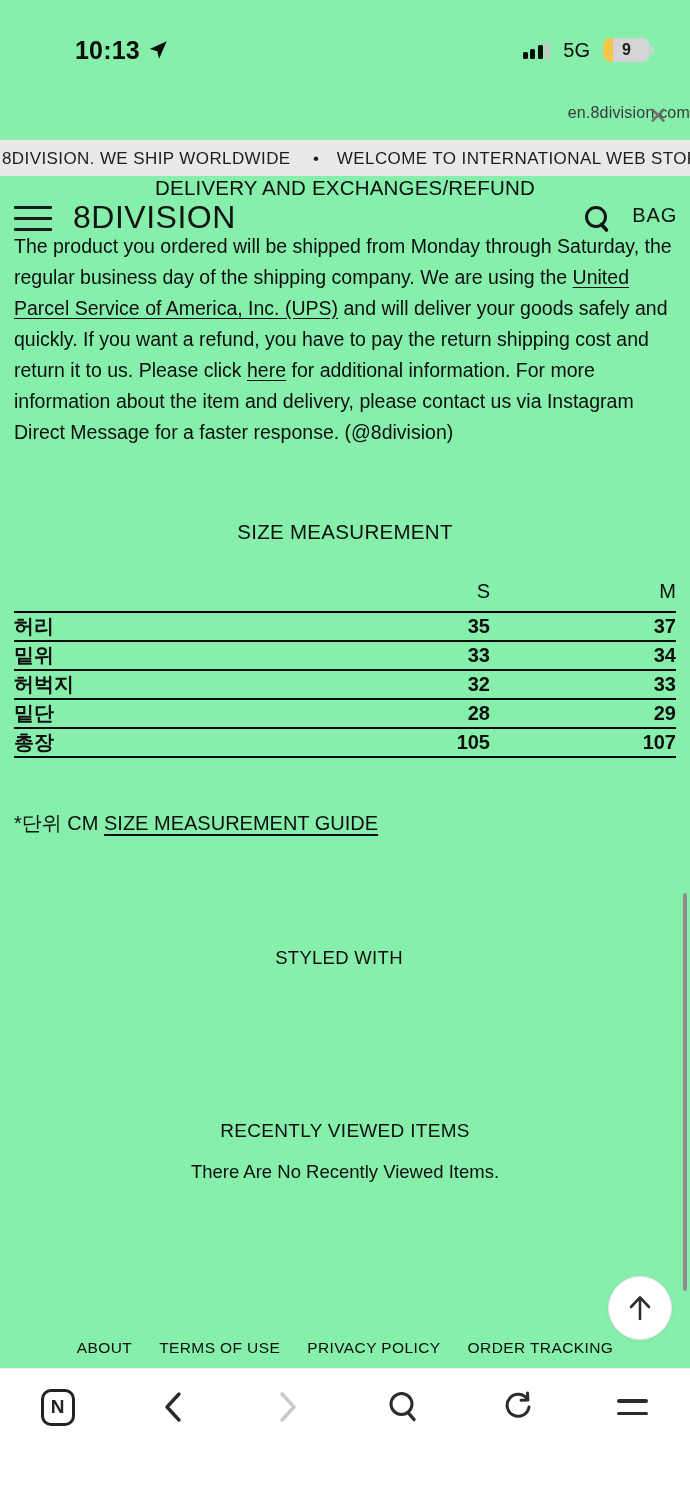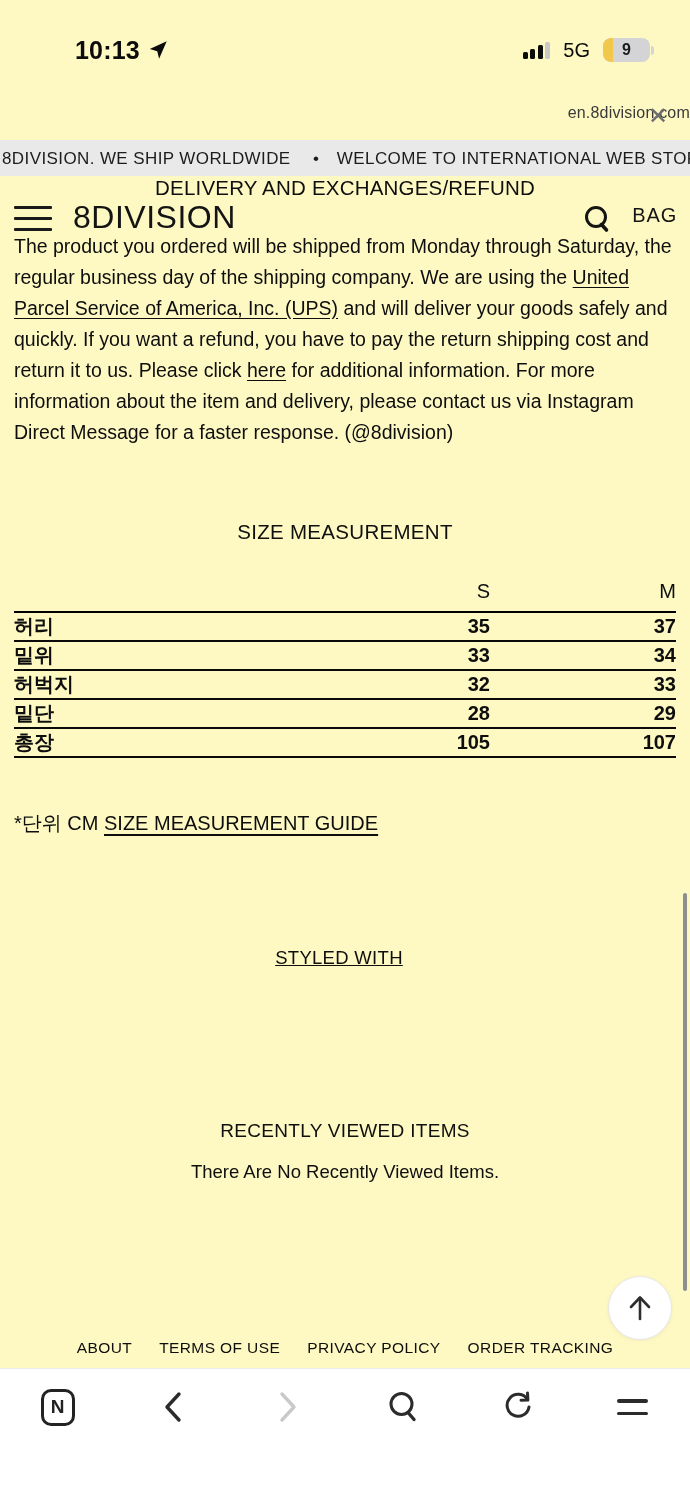--- a/index.html
+++ b/index.html
@@ -1,21 +1,21 @@
 <!DOCTYPE html>
 <html><head>
 <meta charset="utf-8">
 <style>
   * { margin: 0; padding: 0; box-sizing: border-box; }
   html, body { background: #fff; }
   body { font-family: "Liberation Sans", "DejaVu Sans", sans-serif; color: #111; }
   .phone {
     position: relative;
     width: 690px; height: 1500px;
-    background: #fef9c3;
+    background: #86efac;
     overflow: hidden;
     margin: 0 auto;
   }
 
   
   .status-bar { position: absolute; top: 28px; left: 0; right: 0; height: 44px; }
   .sb-left { position: absolute; left: 75px; top: 0; height: 44px; display: flex; align-items: center; gap: 7px; }
   .sb-time { font-size: 25px; font-weight: 700; letter-spacing: 0.2px; color: #0c0c0c; }
   .sb-right { position: absolute; right: 36px; top: 0; height: 44px; display: flex; align-items: center; gap: 13px; }
   .signal { display: flex; align-items: flex-end; gap: 2.5px; height: 17px; }
@@ -74,21 +74,21 @@
   .size-table th.lbl { text-align: left; }
   .size-table td { height: 28px; border-bottom: 2px solid #0a0a0a; text-align: right; padding: 0; font-weight: bold; }
   .size-table td.lbl { text-align: left; }
   .col-label { width: 280px; } .col-s { width: 196px; } .col-m { width: 186px; }
 
   .unit-note { position: absolute; top: 810px; left: 14px; font-size: 20px; color: #0e0e0e; text-align: right; }
   .unit-note a { color: #0e0e0e; text-decoration: underline; text-underline-offset: 4px; cursor: pointer; }
 
   
   .styled-with { position: absolute; top: 947px; left: 0; right: 12px; text-align: center;
-    font-size: 18.5px; color: #0f0f0f; letter-spacing: 0.3px; text-decoration: underline; }
+    font-size: 18.5px; color: #0f0f0f; letter-spacing: 0.3px; }
   .recent-title { position: absolute; top: 1120px; left: 0; right: 0; text-align: center;
     font-size: 19px; color: #0f0f0f; letter-spacing: 0.3px; }
   .recent-empty { position: absolute; top: 1161px; left: 0; right: 0; text-align: center;
     font-size: 18.5px; color: #0e0e0e; }
 
   
   .scroll-top { position: absolute; left: 608px; top: 1276px; width: 64px; height: 64px;
     border-radius: 50%; background: #fff; border: 1px solid #e7e7e7;
     box-shadow: 0 1px 4px rgba(0,0,0,0.05);
     display: flex; align-items: center; justify-content: center; cursor: pointer; }

